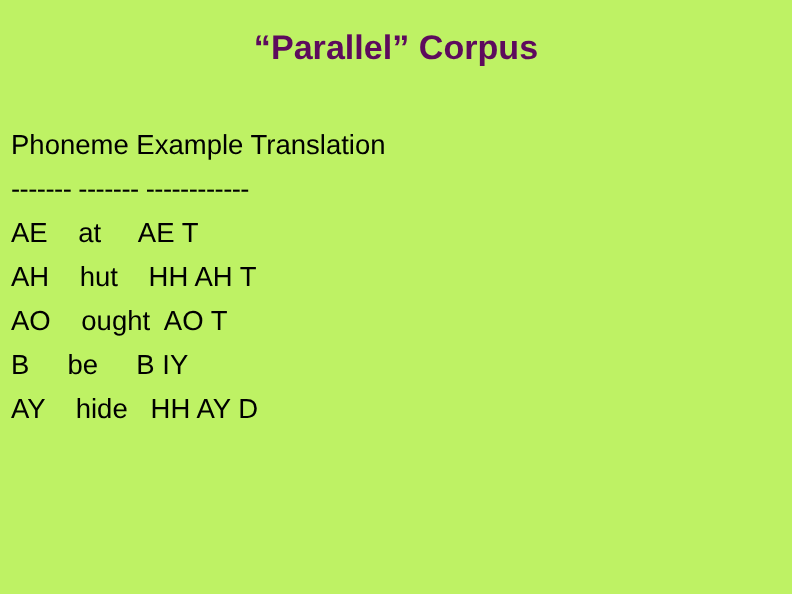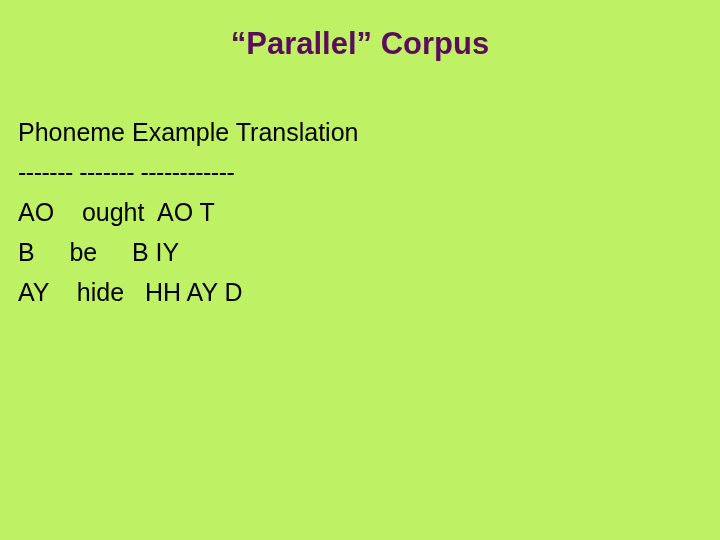--- a/index.html
+++ b/index.html
@@ -39,21 +39,20 @@
   .slide-body {
     position: absolute;
     left: 10px;
     top: 112px;
     width: 700px;
     font-family: "Liberation Sans", sans-serif;
     font-size: 25px;
     font-weight: normal;
     color: #000000;
     line-height: 40px;
-    margin-left: 8px;
   }
   .body-line {
     white-space: pre;
     height: 40px;
     line-height: 40px;
     font-size: 25px;
     color: #000000;
   }
   .body-line.rule {
     font-size: 25px;
@@ -67,21 +66,23 @@
 
   <div class="slide-title">“Parallel” Corpus</div>
 
   <div class="slide-body">
 
     <div class="body-line">Phoneme Example Translation</div>
 
     <div class="body-line rule">------- ------- ------------</div>
 
 
+    <div class="body-line">AE    at     AE T</div>
 
+    <div class="body-line">AH    hut    HH AH T</div>
 
     <div class="body-line">AO    ought  AO T</div>
 
 
     <div class="body-line">B     be     B IY</div>
 
     <div class="body-line">AY    hide   HH AY D</div>
 
   </div>
 

